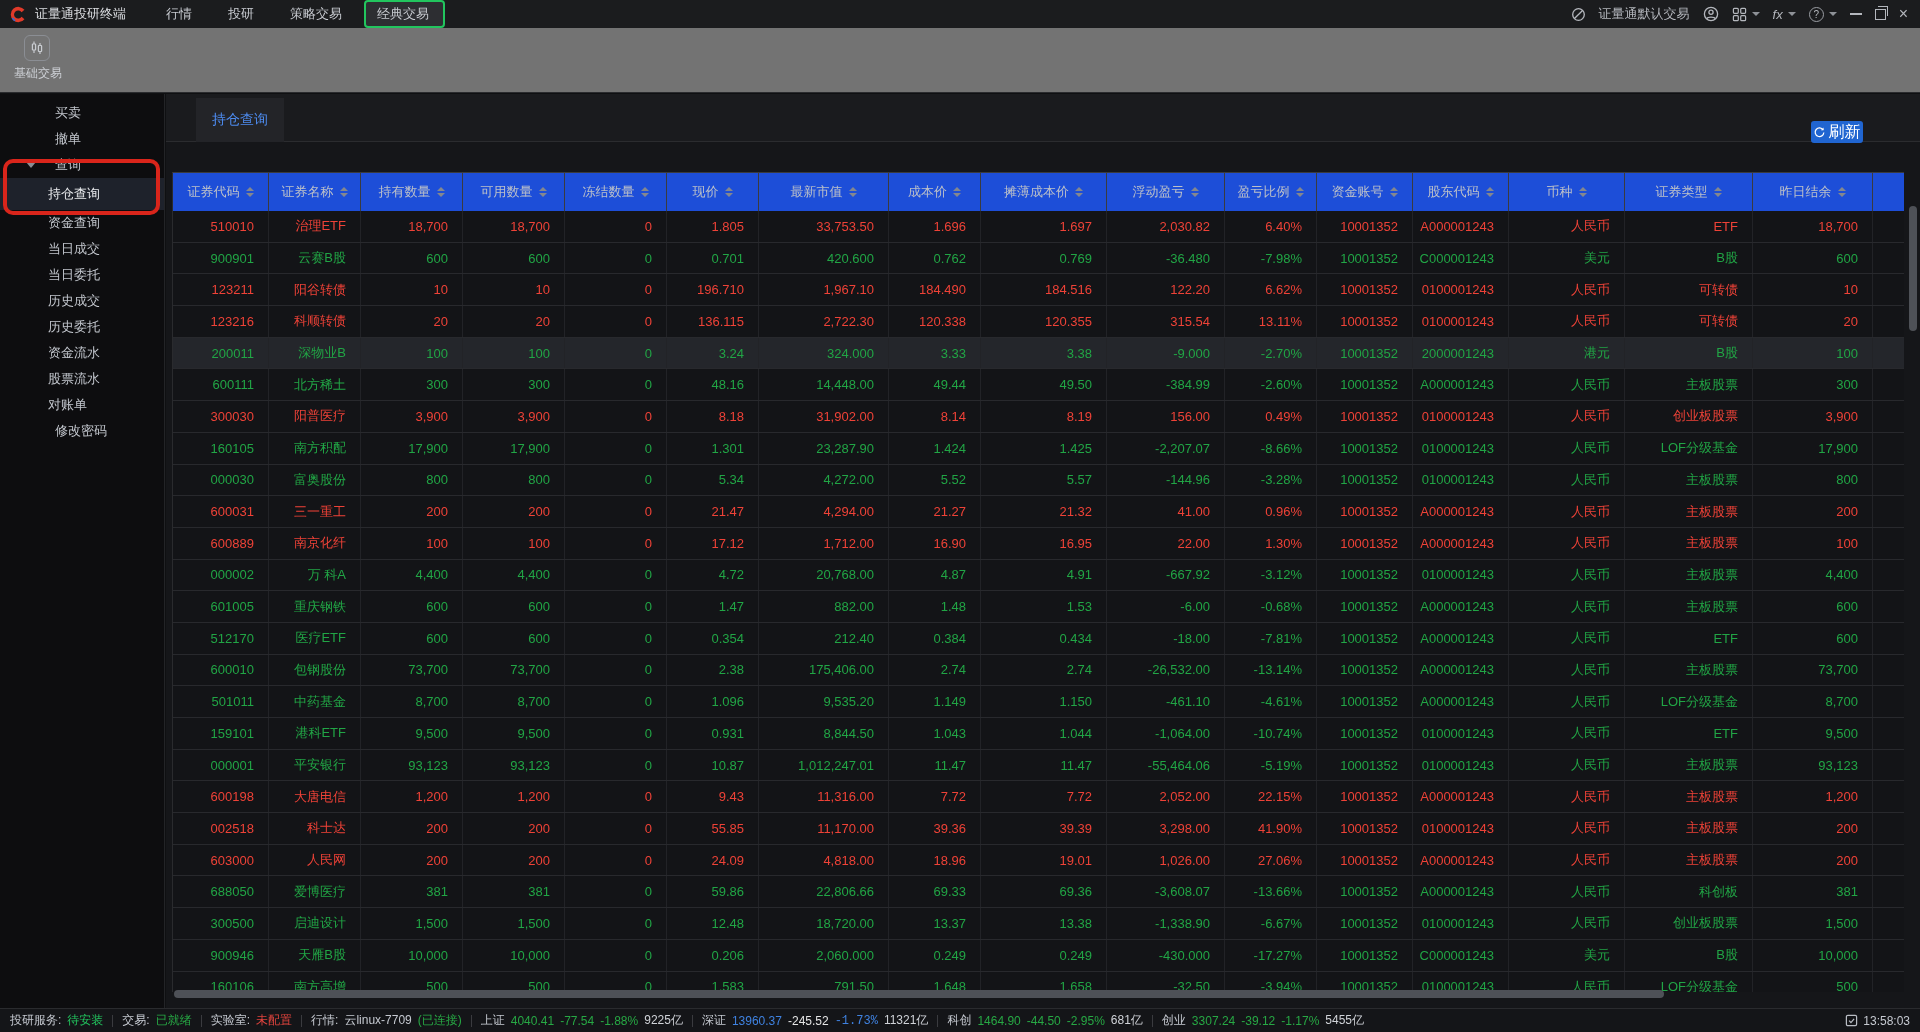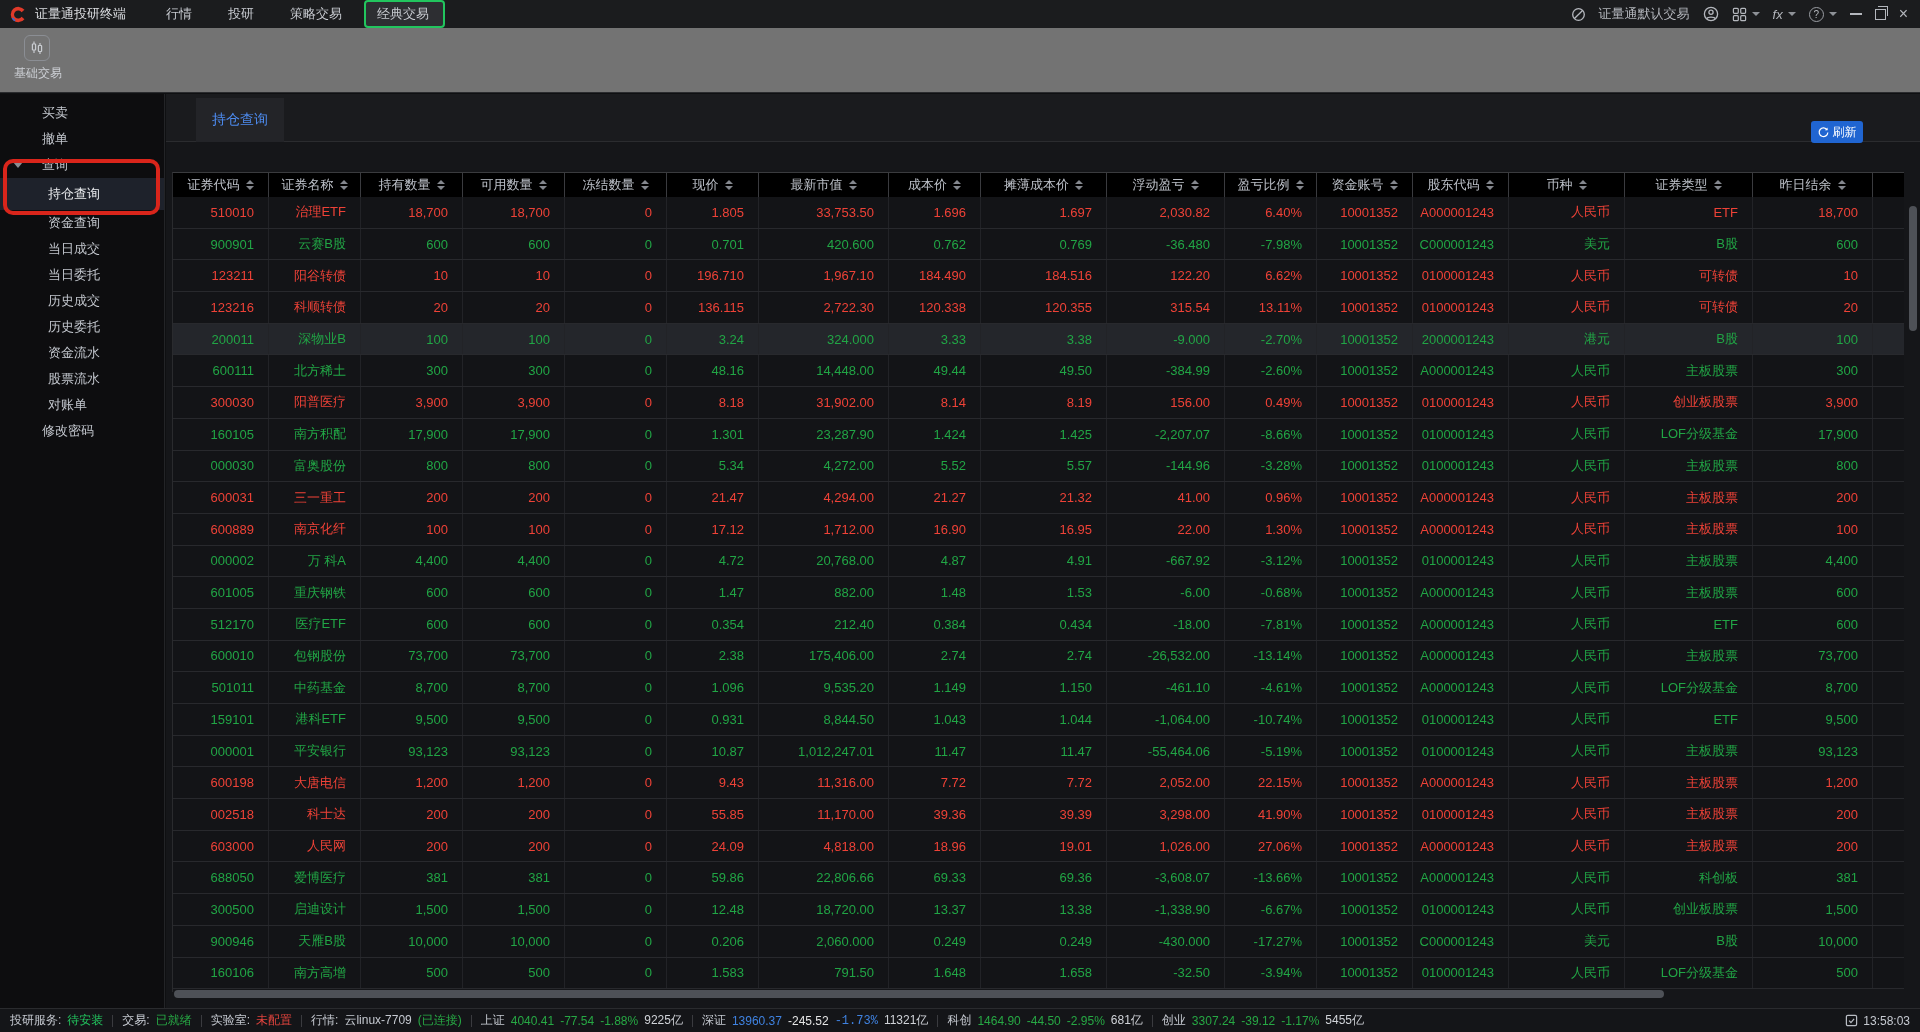--- a/index.html
+++ b/index.html
@@ -32,42 +32,42 @@
                   background:#737373; border-bottom:1px solid #2a2b2e; }
   #launcher { position:absolute; left:14px; top:7px; width:46px; text-align:center; }
   #launcher .ic { width:26px; height:26px; margin:0 auto; border:1.5px solid #8b8e94; border-radius:6px;
                   display:flex; align-items:center; justify-content:center; }
   #launcher .lbl { margin-top:4px; font-size:12px; color:#cdd0d5; white-space:nowrap; }
 
   
   #sidebar { position:absolute; left:0; top:94px; width:165px; height:914px; background:#0d0d0f;
              border-right:1px solid #232427; padding-top:6px; }
   .side-item { height:26px; display:flex; align-items:center; font-size:13px; color:#c3c7ce; cursor:default; position:relative; }
-  .side-item.lvl1 { padding-left:42px; }
+  .side-item.lvl1 { padding-left:42px;margin-left:13px; }
   .side-item.lvl2 { padding-left:48px; }
   .side-item.selected { background:#1e222b; color:#e9ebee; height:32px; }
   .caret-down { position:absolute; left:13px; width:0; height:0; border-left:5px solid transparent;
                 border-right:5px solid transparent; border-top:6px solid #8a8d93; }
   #annotation-box { position:absolute; left:3px; top:159px; width:157px; height:56px;
                     border:4px solid #d9251b; border-radius:10px; z-index:60; pointer-events:none; }
 
   
   #content { position:absolute; left:166px; top:94px; width:1754px; height:914px; background:#151619; }
   #tabstrip { position:absolute; left:0; top:0; width:100%; height:48px; background:#1a1b1e; border-bottom:1px solid #2b2c2f; }
   #tab-active { position:absolute; left:30px; top:4px; width:88px; height:44px; background:#232428;
                 color:#4d8bef; font-size:14px; display:flex; align-items:center; justify-content:center; }
   #refresh-btn { position:absolute; right:57px; top:27px; width:52px; height:22px; background:#2065d1;
-                 border-radius:3px; color:#fff; font-size:12px; display:flex; align-items:center;
+                 border-radius:3px; color:#fff; font-size:16px; display:flex; align-items:center;
                  justify-content:center; gap:4px; cursor:default; z-index:5; }
 
   
   #table-wrap { position:absolute; left:6px; top:78px; width:1732px; height:820px; overflow:hidden;
                 border-top:1px solid #3a3b3e; border-left:1px solid #2a2b2e; }
   :root { --cols:96px 92px 102px 102px 102px 92px 130px 92px 126px 118px 92px 96px 96px 116px 128px 120px; }
-  #thead { height:24px; background:#000000; display:grid; grid-template-columns:var(--cols); width:1732px; }
+  #thead { height:38px; background:#1d4ed8; display:grid; grid-template-columns:var(--cols); width:1732px; }
   .hcell { display:flex; align-items:center; justify-content:center; gap:6px; font-size:13px;
            color:#bcc0c8; border-right:1px solid #3a3b3f; white-space:nowrap; overflow:hidden; }
   .sort { display:inline-flex; flex-direction:column; gap:2px; }
   .sort i { display:block; width:0; height:0; border-left:4px solid transparent; border-right:4px solid transparent; }
   .sort .up { border-bottom:4px solid #84878e; }
   .sort .dn { border-top:4px solid #84878e; }
   .trow { height:31.7px; display:grid; grid-template-columns:var(--cols); width:1732px;
           background:#131417; border-bottom:1px solid #28292d; }
   .trow.selected { background:#24262b; }
   .tcell { display:flex; align-items:center; justify-content:flex-end; padding-right:14px;

